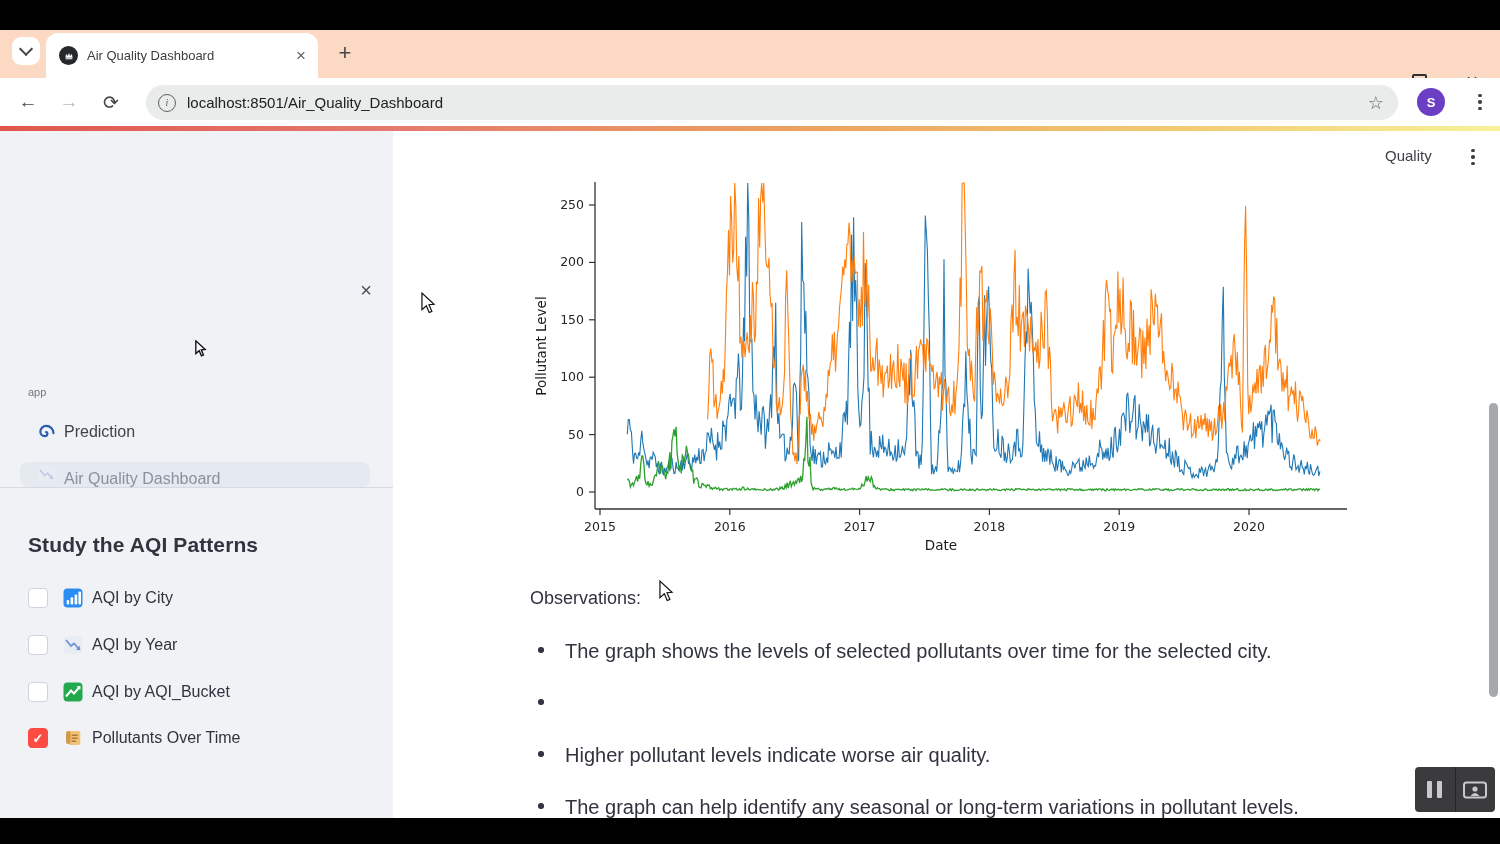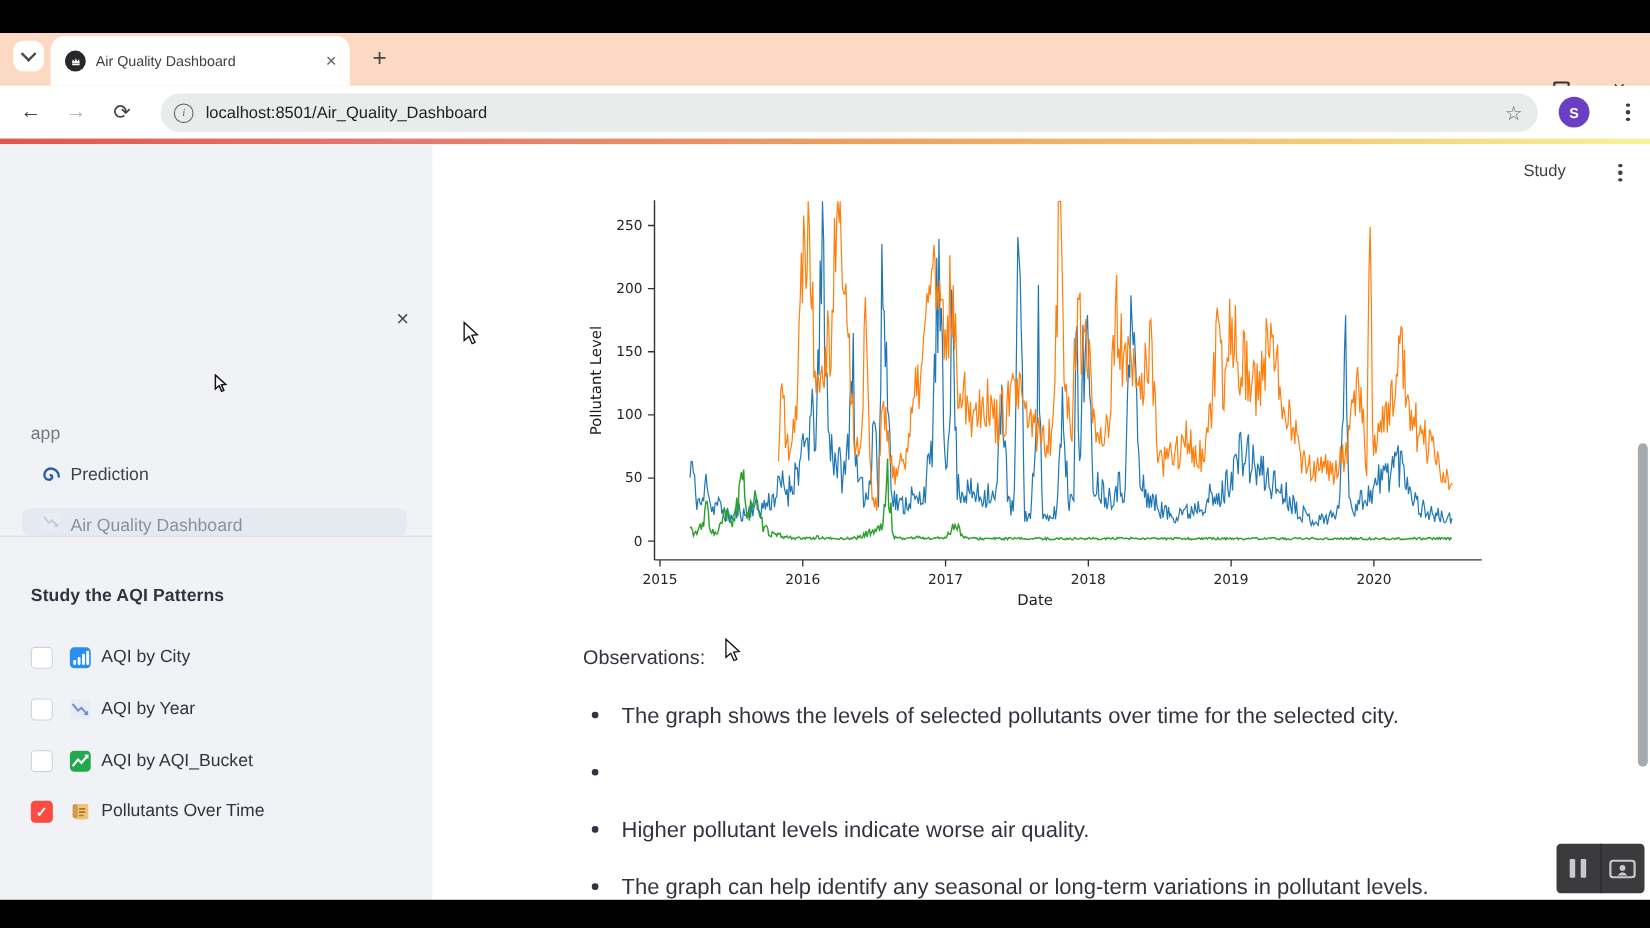--- a/index.html
+++ b/index.html
@@ -42,29 +42,29 @@
   .kebab{display:flex;flex-direction:column;align-items:center;justify-content:center;gap:3px;}
   .kebab i{width:3.5px;height:3.5px;border-radius:50%;background:#3c4043;display:block;}
   .kebab-nav{left:1466px;top:88px;width:28px;height:28px;}
   
   .decor{left:0;top:126px;width:1500px;height:5px;
          background:linear-gradient(to right,#e0564c 0%,#e4796f 25%,#eda45f 55%,#f2cd74 80%,#f7f29a 100%);}
   
   .sidebar{left:0;top:131px;width:393px;height:687px;background:#f0f2f6;}
   .sbclose{left:355px;top:148px;width:22px;height:22px;font-size:20px;color:#4a4d53;
            display:flex;align-items:center;justify-content:center;}
-  .navcaption{left:28px;top:255px;font-size:16px;color:#74777e;}
+  .navcaption{left:28px;top:255px;font-size:11px;color:#74777e;}
   .navitem{left:20px;top:292px;width:350px;height:30px;display:flex;}
   .navitem .lbl{font-size:16px;color:#3f4248;margin-left:8px;}
   .navactive{left:20px;top:331px;width:350px;height:25px;background:#e5e9f0;border-radius:8px;
              display:flex;align-items:center;overflow:hidden;}
   .navactive .lbl{font-size:16px;color:#8a919e;margin-left:8px;position:relative;top:4px;}
   .navicon{width:19px;height:19px;margin-left:17px;flex:0 0 auto;}
   .sbdivider{left:0;top:356px;width:393px;height:0;border-top:1.5px solid #d7dae0;}
-  .sbheading{left:28px;top:402px;font-size:16px;font-weight:bold;color:#31333f;letter-spacing:0.1px;}
+  .sbheading{left:28px;top:402px;font-size:21px;font-weight:bold;color:#31333f;letter-spacing:0.1px;}
   .cbrow{left:28px;width:340px;height:24px;display:flex;align-items:center;}
   .cb{width:18px;height:18px;background:#fff;border:1px solid #cdd3de;border-radius:4px;flex:0 0 auto;
       display:flex;align-items:center;justify-content:center;}
   .cb .tick{display:none;color:#fff;font-size:13px;font-weight:bold;line-height:13px;}
   .cb.checked{background:#fb4b42;border-color:#fb4b42;}
   .cb.checked .tick{display:block;}
   .cbicon{width:20px;height:20px;margin-left:15px;flex:0 0 auto;}
   .cblabel{font-size:16px;color:#31333f;margin-left:9px;white-space:nowrap;}
   
   .deploy{left:1385px;top:147px;font-size:15px;color:#3d4044;}
@@ -196,21 +196,21 @@
         <path d="M6 3 h9.5 a1.8 1.8 0 0 1 1.8 1.8 V15 a2 2 0 0 1 -2 2 H6 Z" fill="#f0c277"></path>
         <rect x="3" y="3" width="4.6" height="13" rx="2.3" fill="#cf9a4b"></rect>
         <rect x="8.6" y="6.6" width="6.2" height="1.5" rx="0.7" fill="#b07a2e"></rect>
         <rect x="8.6" y="9.6" width="6.2" height="1.5" rx="0.7" fill="#b07a2e"></rect>
         <rect x="8.6" y="12.6" width="4.6" height="1.5" rx="0.7" fill="#b07a2e"></rect>
       </svg>
       <span class="cblabel">Pollutants Over Time</span>
     </div>
   </div>
 
-  <div class="abs deploy">Study</div>
+  <div class="abs deploy">Quality</div>
   <div class="abs kebab kebab-app">
       <i></i>
       <i></i>
       <i></i>
     </div>
 
   <svg id="chart-svg" class="abs" style="left:525px;top:172px;" width="830" height="390">
       <defs>
         <clipPath id="plotclip">
           <rect x="70.6" y="9.5" width="751" height="327"></rect>

